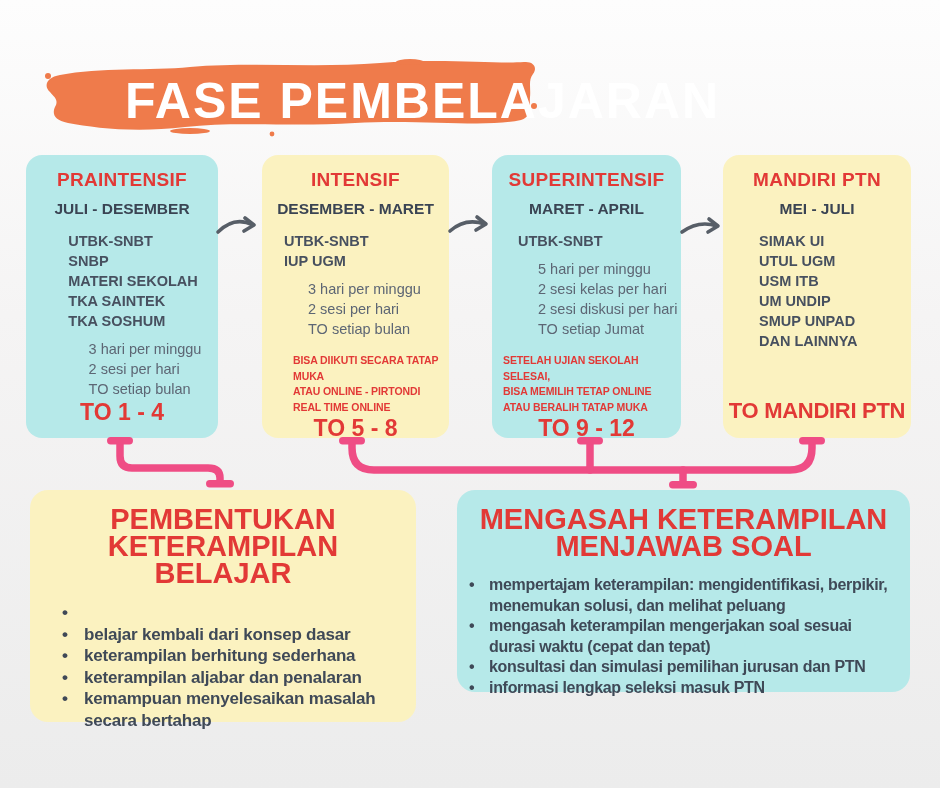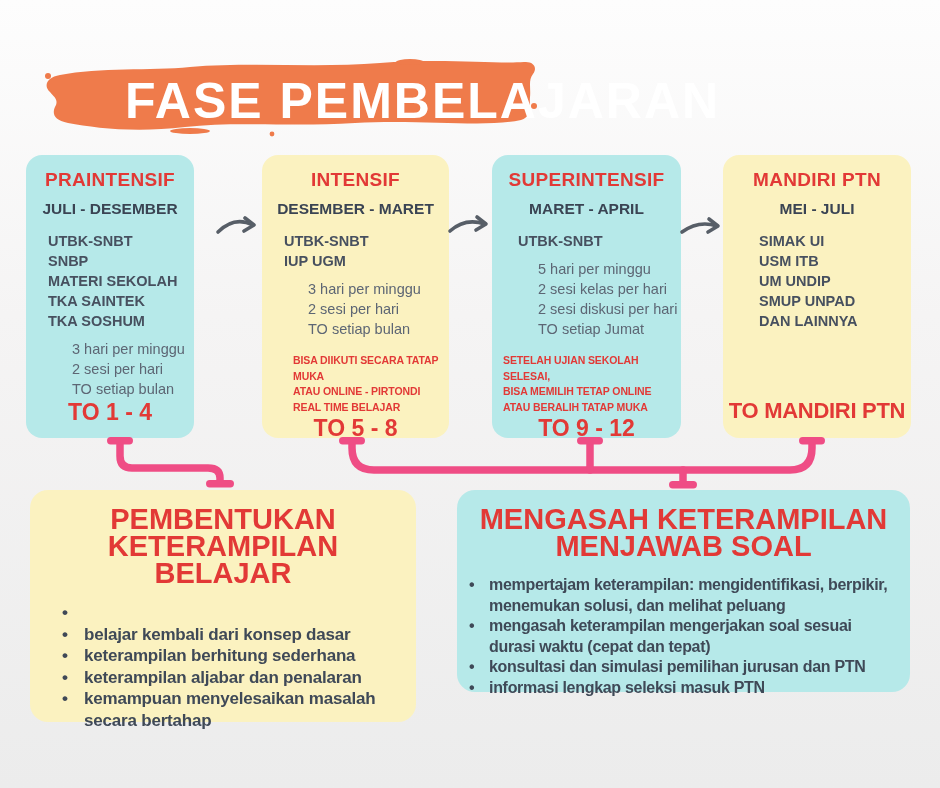--- a/index.html
+++ b/index.html
@@ -24,21 +24,21 @@
   .banner svg{position:absolute;inset:0;width:100%;height:100%;}
   .banner-title{
     position:absolute;left:45px;top:18px;width:450px;
     font-size:50px;font-weight:bold;color:#ffffff;letter-spacing:2px;white-space:nowrap;margin-left:40px;
   }
   
   .phase-card{
     position:absolute;top:155px;height:283px;border-radius:16px;
     display:flex;flex-direction:column;
   }
-  .c1{left:26px;width:168px;background:var(--cyan);}
+  .c1{left:26px;width:192px;background:var(--cyan);align-items:center;}
   .c2{left:262px;width:187px;background:var(--yellow);}
   .c3{left:492px;width:189px;background:var(--cyan);}
   .c4{left:723px;width:188px;background:var(--yellow);}
   .phase-name{margin-top:14px;text-align:center;color:var(--red);font-weight:bold;font-size:19px;letter-spacing:.3px;}
   .phase-period{margin-top:9px;text-align:center;color:var(--slate);font-weight:bold;font-size:15.5px;}
   .phase-list{margin-top:13px;padding-left:22px;list-style:none;font-size:14.5px;line-height:20px;}
   .c3 .phase-list{padding-left:26px;}
   .c4 .phase-list{padding-left:36px;}
   .phase-list.reg{margin-top:8px;padding-left:46px;}
   .item-bold{font-weight:bold;color:var(--dark);}
@@ -111,21 +111,21 @@
       <li class="item-bold">IUP UGM</li>
     </ul>
     <ul class="phase-list reg">
       <li class="item-reg">3 hari per minggu</li>
       <li class="item-reg">2 sesi per hari</li>
       <li class="item-reg">TO setiap bulan</li>
     </ul>
     <div class="phase-note">
       <div>BISA DIIKUTI SECARA TATAP MUKA</div>
       <div>ATAU ONLINE - PIRTONDI</div>
-      <div>REAL TIME BELAJAR</div>
+      <div>REAL TIME ONLINE</div>
     </div>
     <div class="phase-footer">TO 5 - 8</div>
   </div>
 
   <div class="phase-card c3">
     <div class="phase-name">SUPERINTENSIF</div>
     <div class="phase-period">MARET - APRIL</div>
     <ul class="phase-list">
       <li class="item-bold">UTBK-SNBT</li>
     </ul>
@@ -141,20 +141,21 @@
       <div>ATAU BERALIH TATAP MUKA</div>
     </div>
     <div class="phase-footer">TO 9 - 12</div>
   </div>
 
   <div class="phase-card c4">
     <div class="phase-name">MANDIRI PTN</div>
     <div class="phase-period">MEI - JULI</div>
     <ul class="phase-list">
       <li class="item-bold">SIMAK UI</li>
+      <li class="item-bold">UTUL UGM</li>
       <li class="item-bold">USM ITB</li>
       <li class="item-bold">UM UNDIP</li>
       <li class="item-bold">SMUP UNPAD</li>
       <li class="item-bold">DAN LAINNYA</li>
     </ul>
     <div class="phase-footer">TO MANDIRI PTN</div>
   </div>
 
   <svg class="flow-arrow a1" viewBox="0 0 46 30">
     <path d="M3,22 C14,11 26,9 38,15" fill="none" stroke="#575e67" stroke-width="3.6" stroke-linecap="round"></path>

